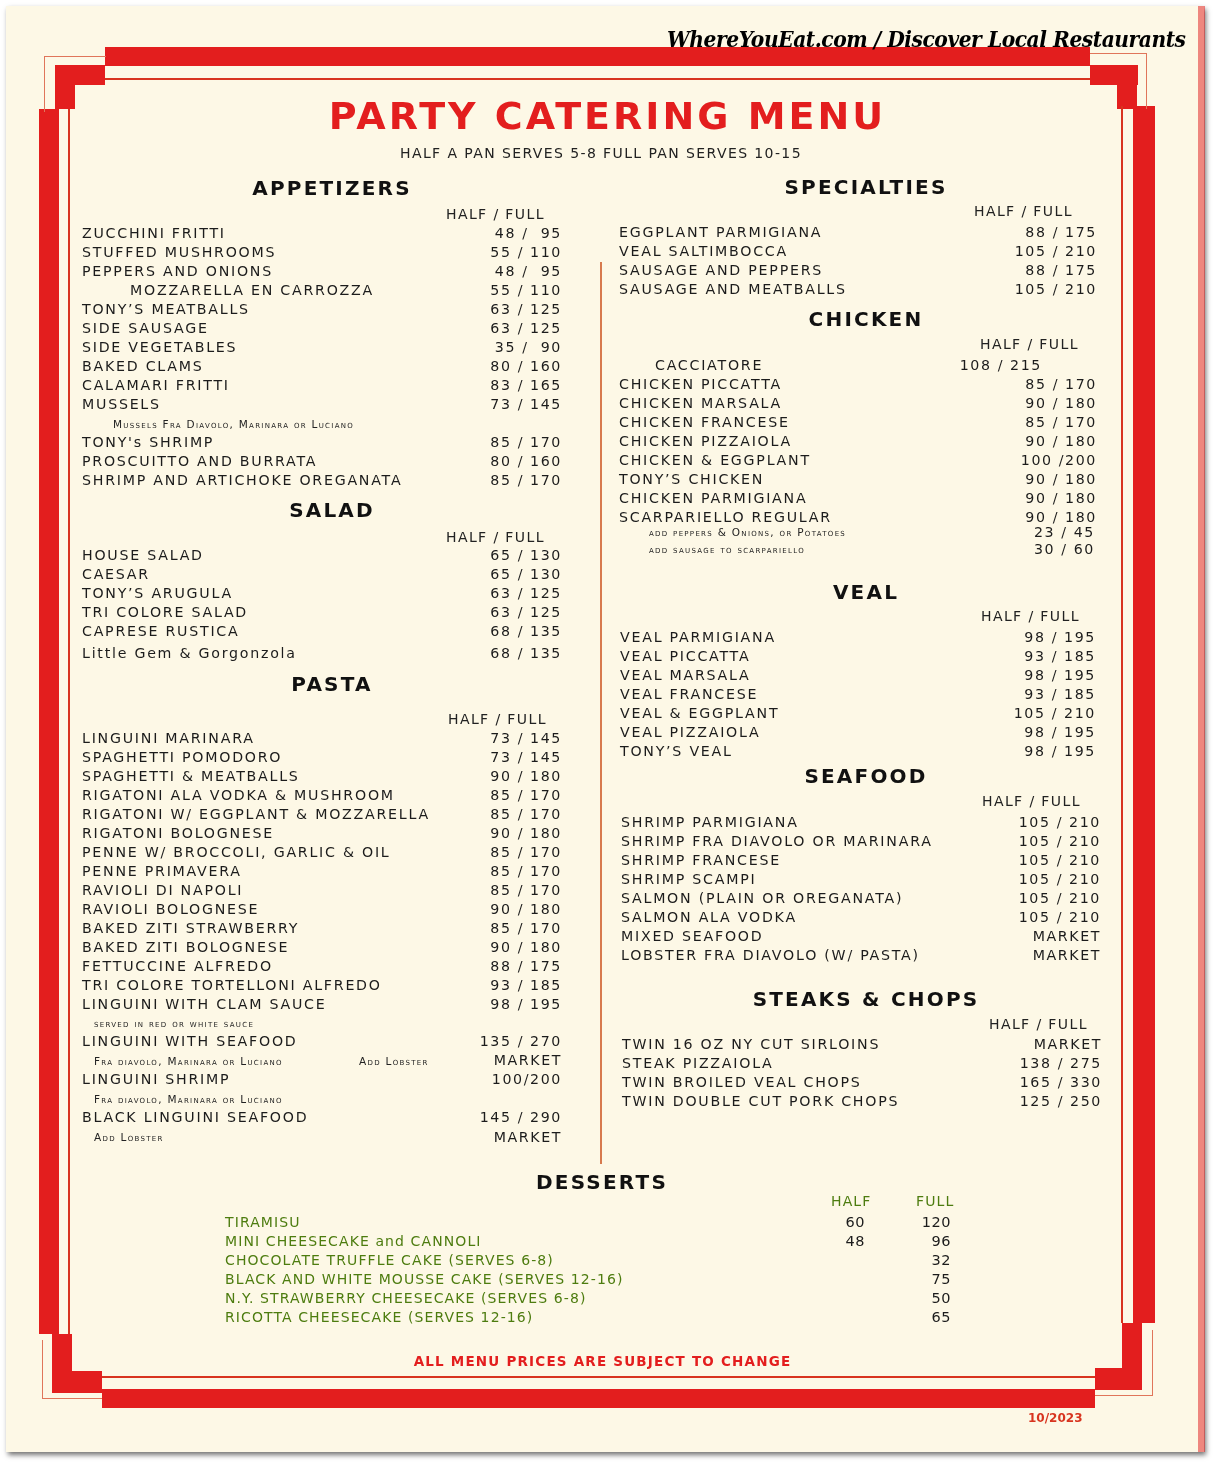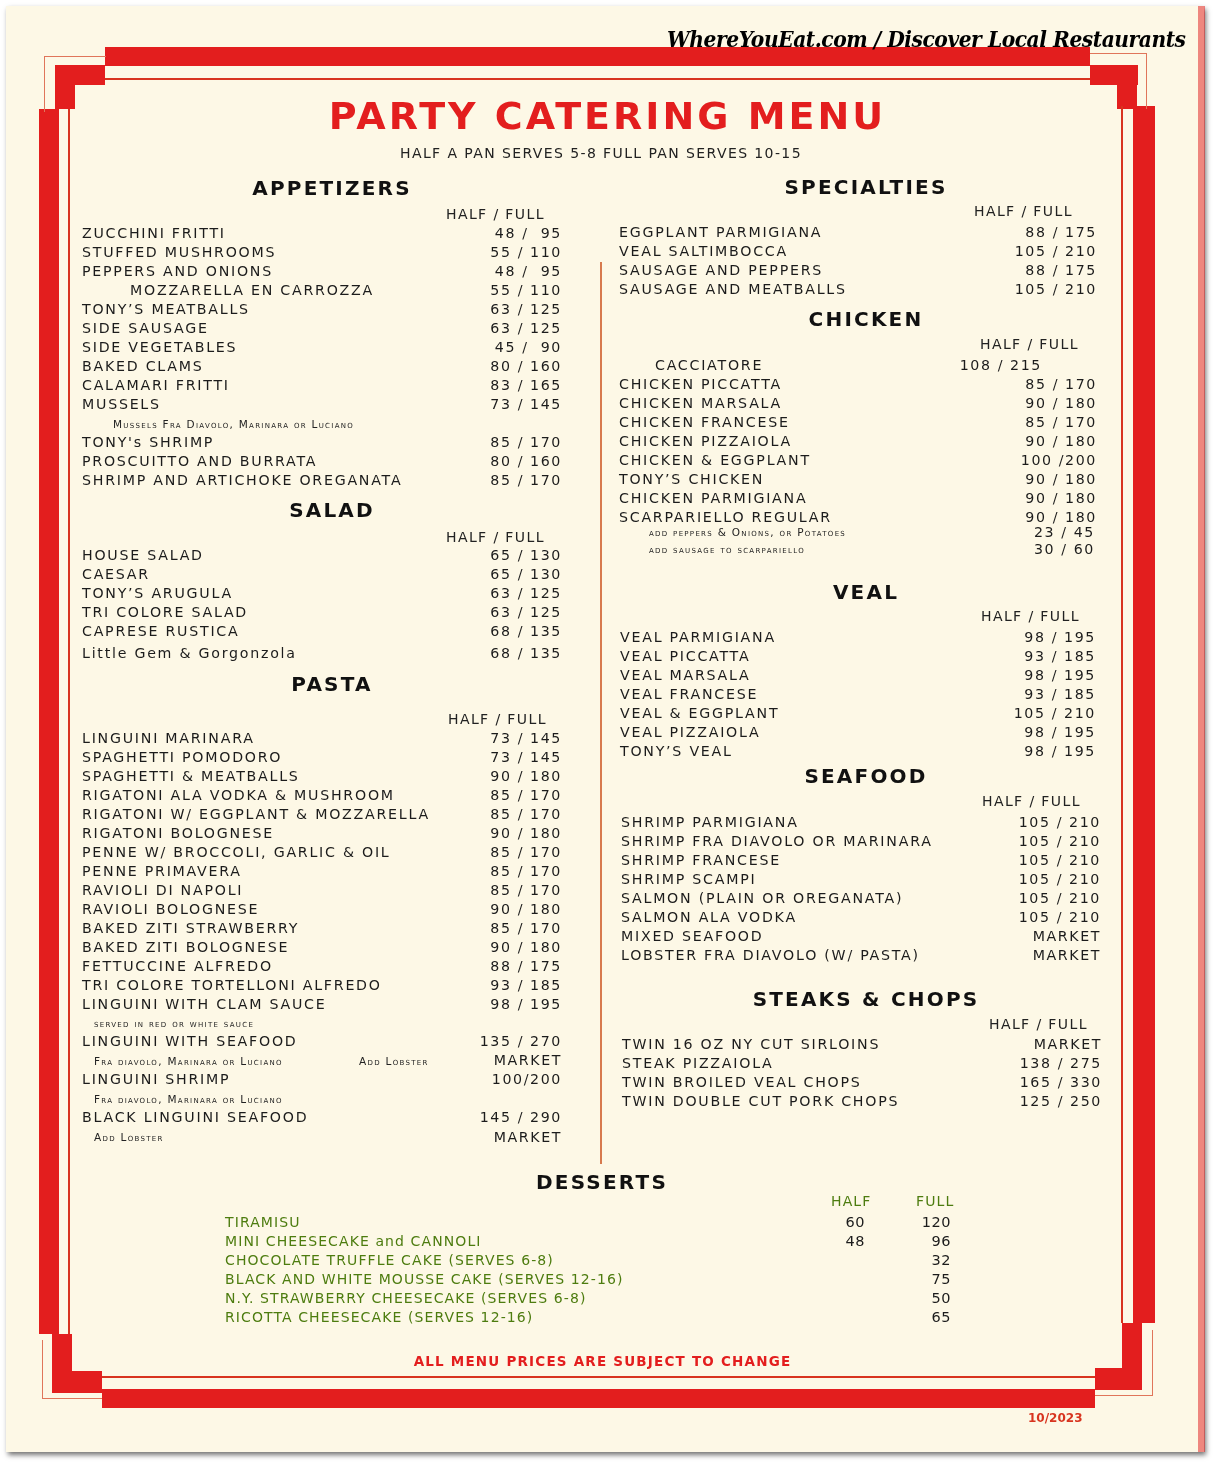--- a/index.html
+++ b/index.html
@@ -120,21 +120,21 @@
       <div>
         <div class="item" style="left:82px; top:301px;">TONY’S MEATBALLS</div>
         <div class="price" style="left:442px; width:120px; top:301px;">63 / 125</div>
       </div>
       <div>
         <div class="item" style="left:82px; top:320px;">SIDE SAUSAGE</div>
         <div class="price" style="left:442px; width:120px; top:320px;">63 / 125</div>
       </div>
       <div>
         <div class="item" style="left:82px; top:339px;">SIDE VEGETABLES</div>
-        <div class="price" style="left:442px; width:120px; top:339px;">45 /  90</div>
+        <div class="price" style="left:442px; width:120px; top:339px;">35 /  90</div>
       </div>
       <div>
         <div class="item" style="left:82px; top:358px;">BAKED CLAMS</div>
         <div class="price" style="left:442px; width:120px; top:358px;">80 / 160</div>
       </div>
       <div>
         <div class="item" style="left:82px; top:377px;">CALAMARI FRITTI</div>
         <div class="price" style="left:442px; width:120px; top:377px;">83 / 165</div>
       </div>
       <div>

